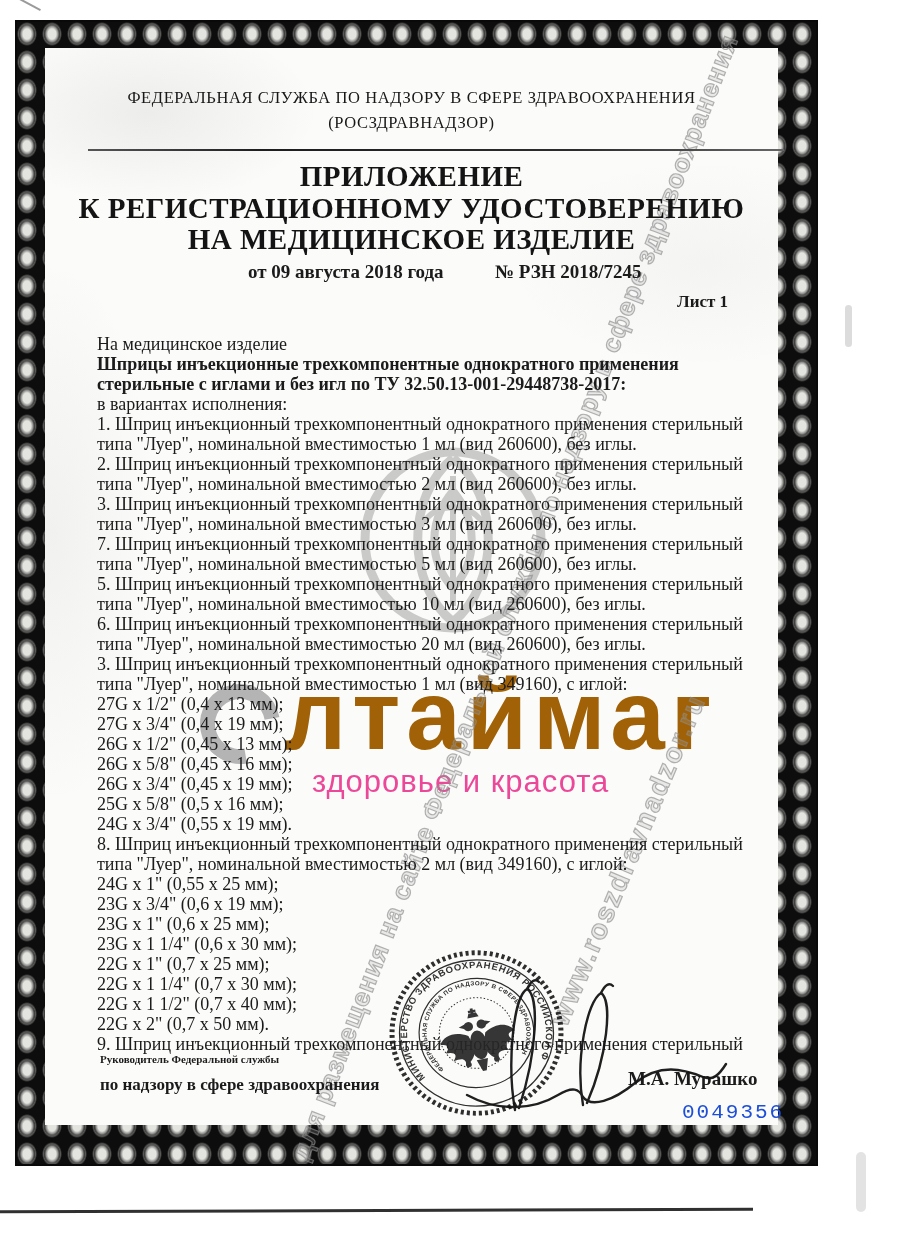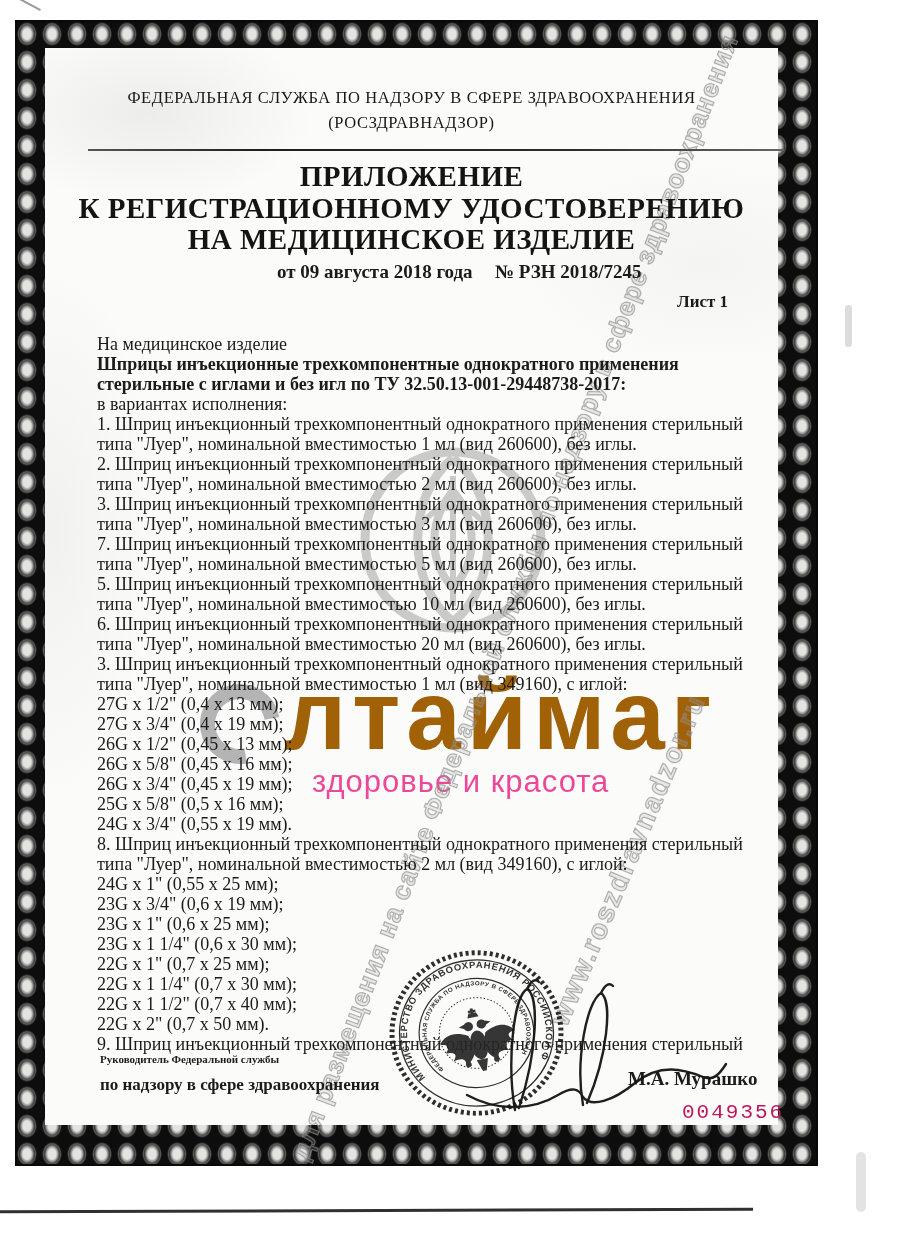--- a/index.html
+++ b/index.html
@@ -23,34 +23,34 @@
       radial-gradient(ellipse 300px 160px at 90% 20%, rgba(110,110,110,.05), transparent 65%); }
 
   
   .hdr { left:45px; width:733px; text-align:center; font-size:16.5px; letter-spacing:.6px; color:#181818; }
   .hdr1 { top:88px; } .hdr2 { top:113px; }
   .divider { left:88px; top:149px; width:696px; height:2px;
     background:linear-gradient(90deg,#555,#1e1e1e 25%,#2c2c2c 70%,#666); }
   .ttl { left:45px; width:733px; text-align:center; font-weight:bold; font-size:29px; letter-spacing:.5px; color:#141414; }
   .t1 { top:160px; } .t2 { top:192px; } .t3 { top:223px; }
   .issue { top:261px; font-size:19px; font-weight:bold; }
-  .date { left:248px;margin-left:29px; } .num { left:495px; }
+  .date { left:248px; } .num { left:495px; }
   .sheet { left:677px; top:292px; font-size:17px; font-weight:bold; }
 
   
   #body-lines { left:97px; top:334px; width:672px; font-size:18px; }
   .line { white-space:pre; height:20px; line-height:20px; }
   .line.b { font-weight:bold; }
 
   
   .sig1 { left:100px; top:1053px; font-size:11px; font-weight:bold; }
   .sig2 { left:100px; top:1075px; font-size:17px; font-weight:bold;text-align:right; }
   .name { left:628px; top:1068px; font-size:19px; font-weight:bold; }
   .serial { left:682px; top:1101px; font-family:"Liberation Mono", monospace; font-size:21px;
-            letter-spacing:2px; color:#be185d; }
+            letter-spacing:2px; color:#1d4ed8; }
 
   
   .wm-brand { left:200px; top:658px; display:flex; align-items:flex-end; color:#a16207; }
   .wm-glyph { width:80px; height:80px; margin-top:26px; border:15px solid #b4b4b4; border-radius:50%;
               border-right-color:transparent; transform:rotate(35deg); }
   .wm-brand-text { font-family:"Liberation Sans", sans-serif; font-weight:bold; font-size:98px;
                    line-height:98px; letter-spacing:6px; margin-left:4px; }
   .wm-tagline { left:312px; top:764px; font-family:"Liberation Sans", sans-serif; font-size:31px;
                 color:#ec4899; letter-spacing:1px; }
   .wm-diag { white-space:nowrap; font-family:"Liberation Sans", sans-serif; font-weight:bold;

